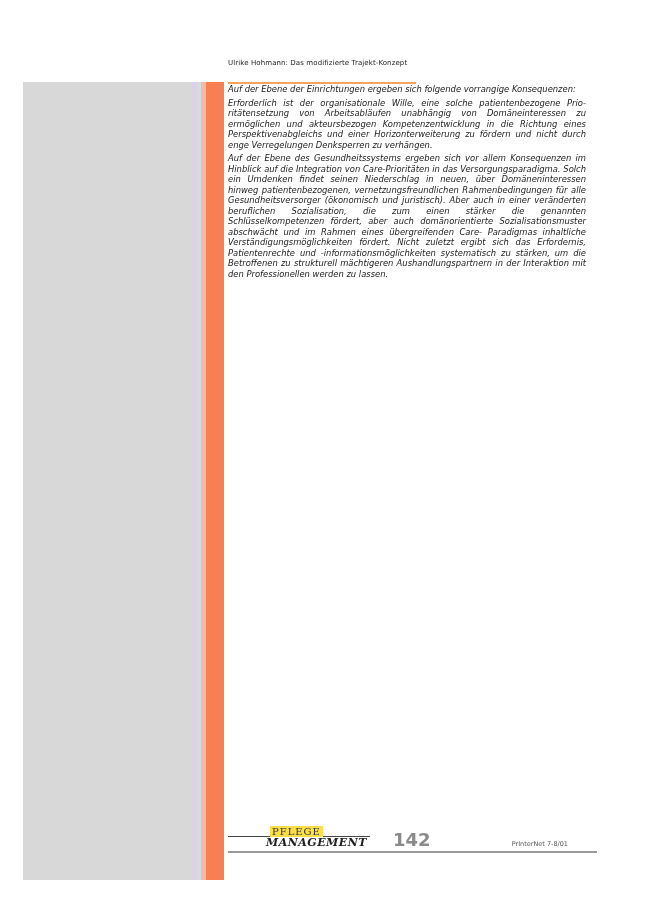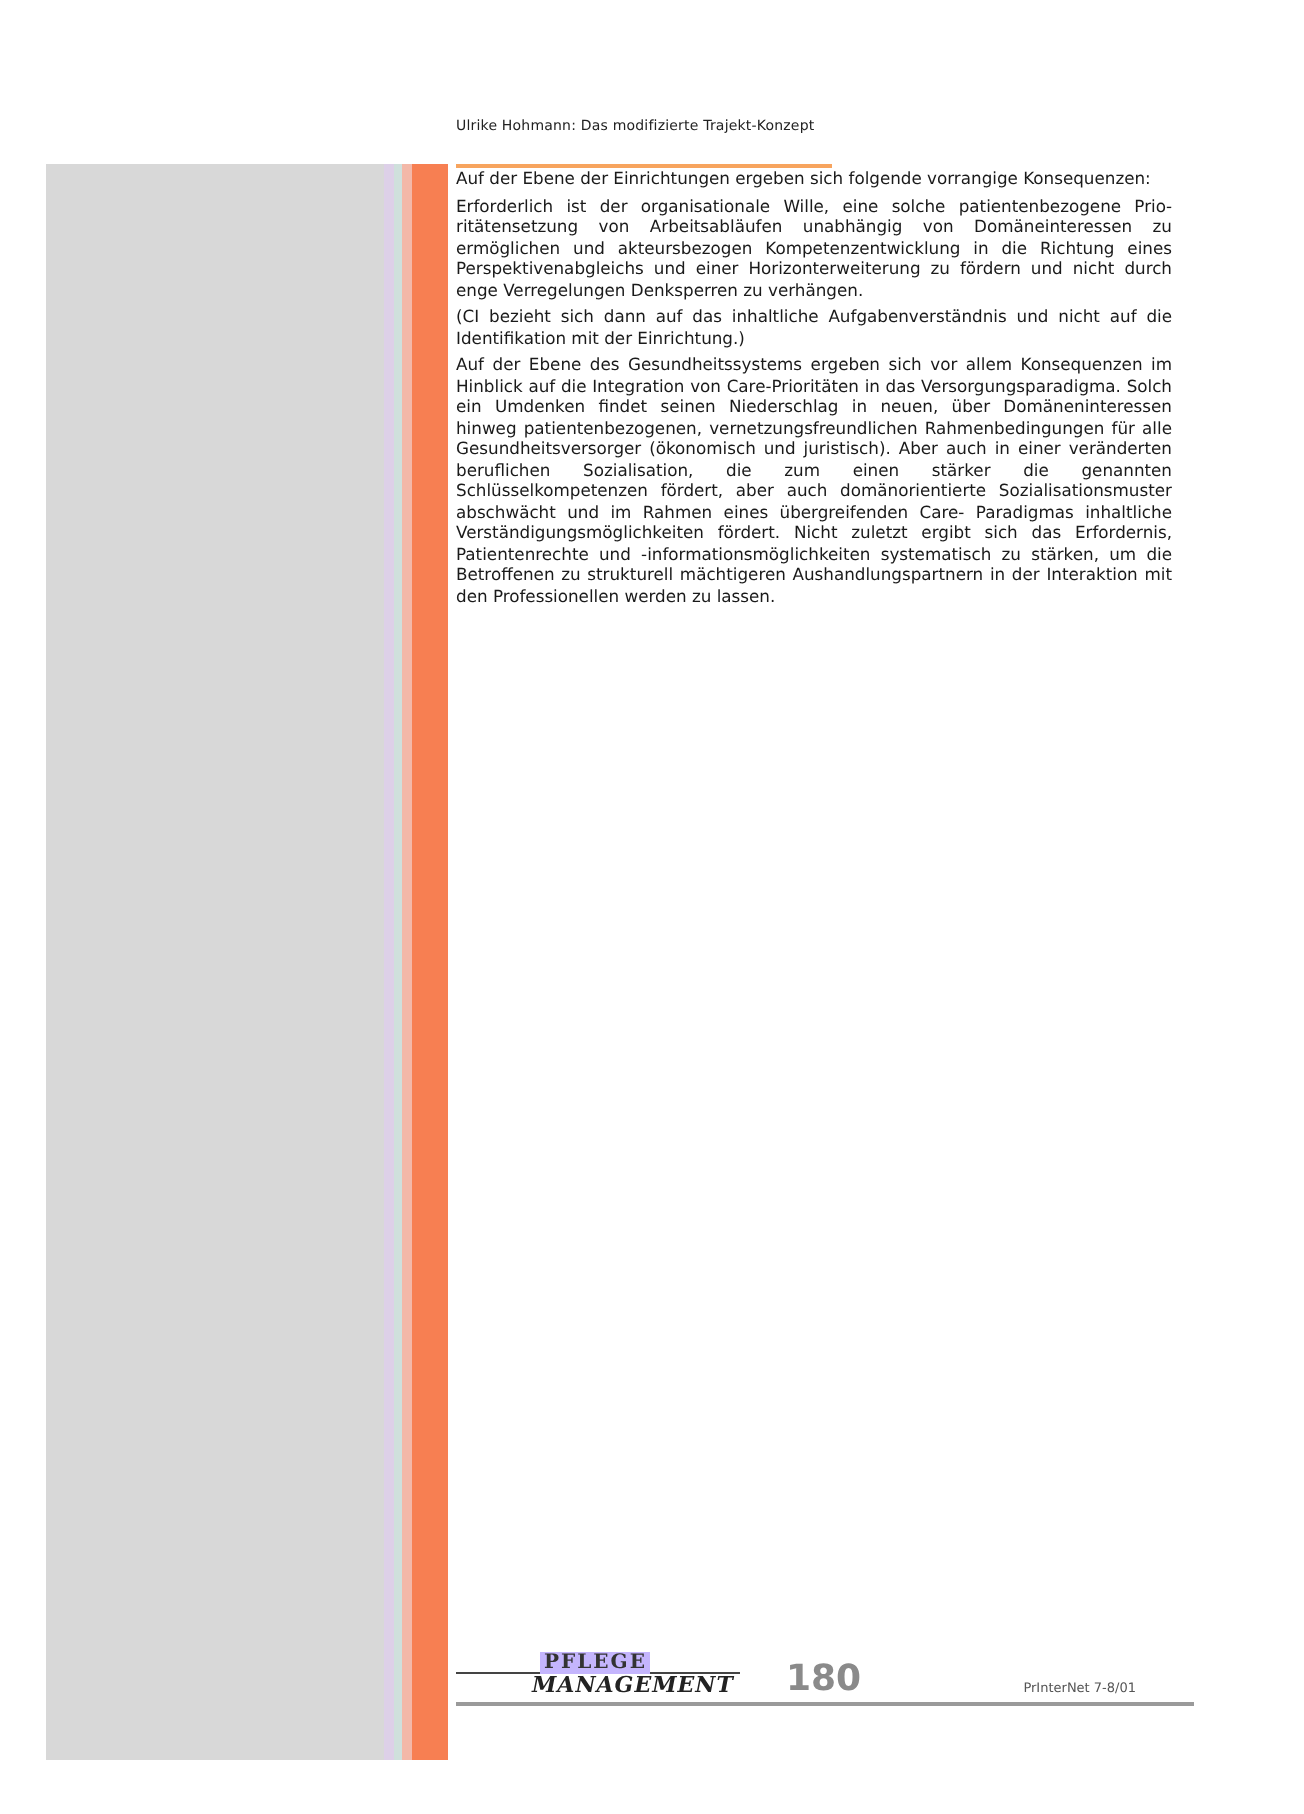--- a/index.html
+++ b/index.html
@@ -26,31 +26,31 @@
     font-size: 7px; letter-spacing: 0.1px; line-height: 9px;
     white-space: nowrap; color: #222;
     border-bottom: 2px solid #f7a45e;
     padding-bottom: 14px;
   }
   .body-text {
     position: absolute; left: 228px; top: 84px; width: 369px;
     font-size: 8.4px; line-height: 10.5px; text-align: justify;
     hyphens: manual;
   }
-  .body-text p { margin: 0 11px 3px 0; }
+  .body-text p { margin: 0 11px 3px 0; font-style: italic; }
   .footer-logo {
     position: absolute; left: 228px; top: 826px; width: 142px; height: 24px;
   }
   .logo-rule {
     position: absolute; left: 0; top: 10px; width: 142px; height: 1px; background: #444;
   }
   .logo-top {
     position: absolute; left: 42px; top: 0px;
-    font-family: "DejaVu Serif", serif; font-size: 10px; font-weight: bold;
-    letter-spacing: 1px; color: #333; background: #c4b5fd; padding: 0 2px; line-height: 11px;
+    font-family: "DejaVu Serif", serif; font-size: 10px; font-weight: normal;
+    letter-spacing: 1px; color: #333; background: #fde047; padding: 0 2px; line-height: 11px;
   }
   .logo-bottom {
     position: absolute; left: 10px; top: 11px;
     font-family: "DejaVu Serif", serif; font-size: 11px; font-weight: bold;
     font-style: italic; letter-spacing: 0.5px; color: #222; line-height: 12px; margin-left: 28px;
   }
   .page-number {
     position: absolute; left: 393px; top: 830px;
     font-size: 18px; font-weight: bold; color: #8a8a8a; line-height: 20px;
   }
@@ -69,24 +69,23 @@
 <div class="strip strip-lilac"></div>
 <div class="strip strip-mint"></div>
 <div class="strip strip-pink"></div>
 <div class="orange-bar"></div>
 
 <div class="running-head">Ulrike Hohmann: Das modifizierte Trajekt-Konzept</div>
 
 <div class="body-text">
   <p>Auf der Ebene der Einrichtungen ergeben sich folgende vorrangige Konse­quenzen:</p>
   <p>Erforderlich ist der organisationale Wille, eine solche patientenbezogene Prio­ritätensetzung von Arbeitsabläufen unabhängig von Domäneinteressen zu ermöglichen und akteursbezogen Kompetenzentwicklung in die Richtung eines Perspektivenabgleichs und einer Horizonterweiterung zu fördern und nicht durch enge Verregelungen Denksperren zu verhängen.</p>
-  <p>(CI bezieht sich dann auf das inhaltliche Aufgabenverständnis und nicht auf die Identifikation mit der Einrichtung.)</p>
   <p>Auf der Ebene des Gesundheitssystems ergeben sich vor allem Konsequen­zen im Hinblick auf die Integration von Care-Prioritäten in das Versorgungs­paradigma. Solch ein Umdenken findet seinen Niederschlag in neuen, über Domäneninteressen hinweg patientenbezogenen, vernetzungsfreundlichen Rahmenbedingungen für alle Gesundheitsversorger (ökonomisch und juri­stisch). Aber auch in einer veränderten beruflichen Sozialisation, die zum einen stärker die genannten Schlüsselkompetenzen fördert, aber auch do­mänorientierte Sozialisationsmuster abschwächt und im Rahmen eines über­greifenden Care- Paradigmas inhaltliche Verständigungsmöglichkeiten för­dert. Nicht zuletzt ergibt sich das Erfordernis, Patientenrechte und -informationsmöglichkeiten systematisch zu stärken, um die Betroffenen zu strukturell mächtigeren Aushandlungspartnern in der Interaktion mit den Professionellen werden zu lassen.</p>
 </div>
 
 <div class="footer-logo">
   <div class="logo-rule"></div>
   <div class="logo-top">PFLEGE</div>
   <div class="logo-bottom">MANAGEMENT</div>
 </div>
-<div class="page-number">180</div>
+<div class="page-number">142</div>
 <div class="journal-ref">PrInterNet 7-8/01</div>
 <div class="footer-rule"></div>
 
 </body></html>

